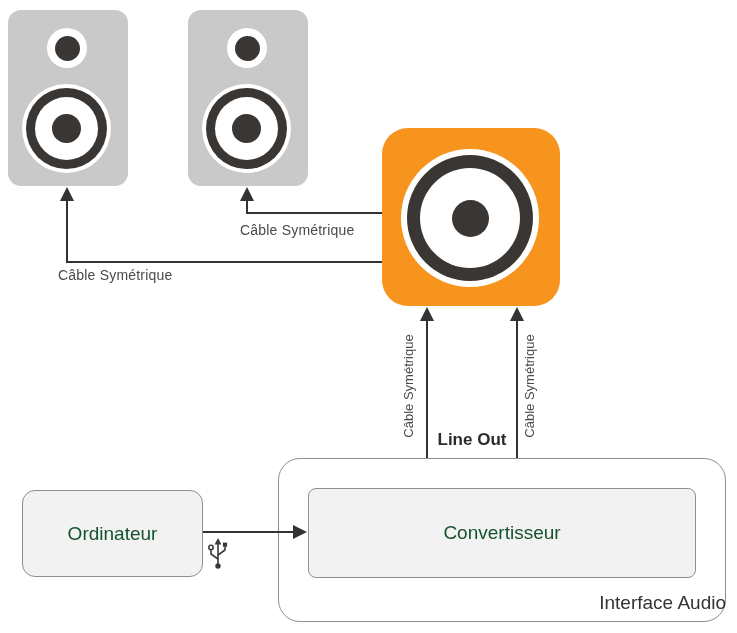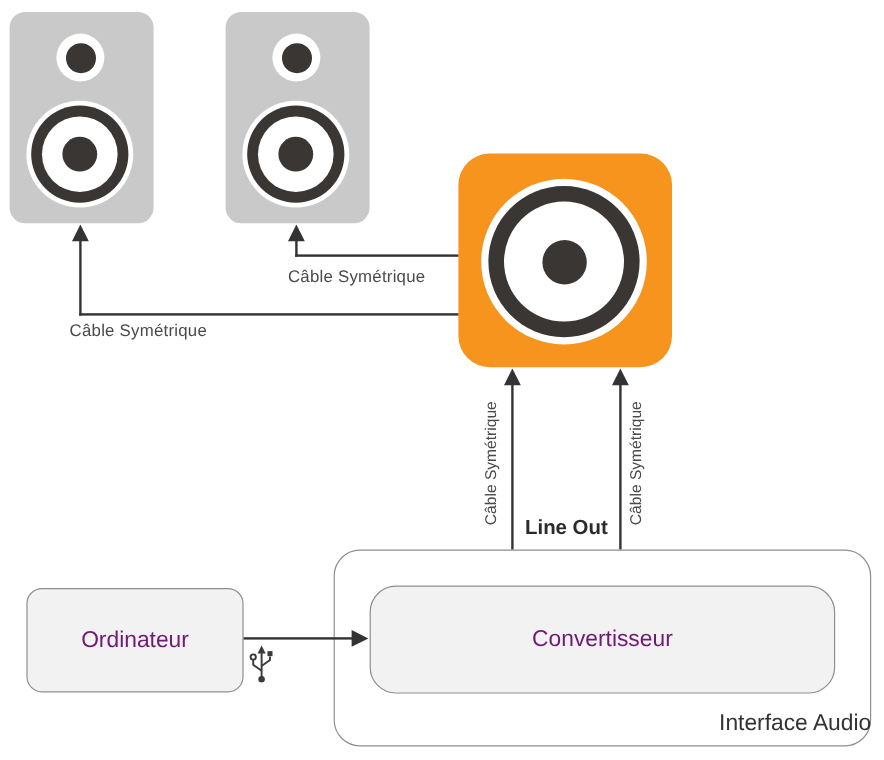--- a/index.html
+++ b/index.html
@@ -17,25 +17,25 @@
   .woofer-mid{width:63px;height:63px;background:#ffffff;}
   .woofer-dot{width:29px;height:29px;background:#3A3633;}
   
   .monitor{position:absolute;left:382px;top:128px;width:178px;height:178px;background:#F7941E;border-radius:26px;}
   .mon-outer{position:absolute;left:19px;top:21px;width:138px;height:138px;background:#ffffff;}
   .mon-ring{width:126px;height:126px;background:#3A3633;}
   .mon-mid{width:100px;height:100px;background:#ffffff;}
   .mon-dot{width:37px;height:37px;background:#3A3633;}
   
   .node-box{position:absolute;background:#F2F2F2;border:1.5px solid #8F8F8F;border-radius:13px;
-    display:flex;align-items:center;justify-content:center;font-size:19px;color:#701a75;box-sizing:border-box;}
+    display:flex;align-items:center;justify-content:center;font-size:19px;color:#14532d;box-sizing:border-box;}
   #ordinateur{left:22px;top:490px;width:181px;height:87px;}
   #interface-box{position:absolute;left:278px;top:458px;width:448px;height:164px;background:#ffffff;
     border:1.5px solid #8F8F8F;border-radius:22px;box-sizing:border-box;}
-  #convertisseur{left:308px;top:488px;width:388px;height:90px;border-radius:22px;}
+  #convertisseur{left:308px;top:488px;width:388px;height:90px;border-radius:8px;}
   #interface-label{position:absolute;left:278px;top:592px;width:448px;text-align:right;
     font-size:19px;color:#333333;}
   
   .line{position:absolute;background:#333333;}
   .arrow-up{position:absolute;width:0;height:0;border-left:7px solid transparent;
     border-right:7px solid transparent;border-bottom:14px solid #333333;}
   .arrow-right{position:absolute;width:0;height:0;border-top:7px solid transparent;
     border-bottom:7px solid transparent;border-left:14px solid #333333;}
   
   .cable-label{position:absolute;font-size:14px;color:#4A4A4A;letter-spacing:.2px;white-space:nowrap;}

